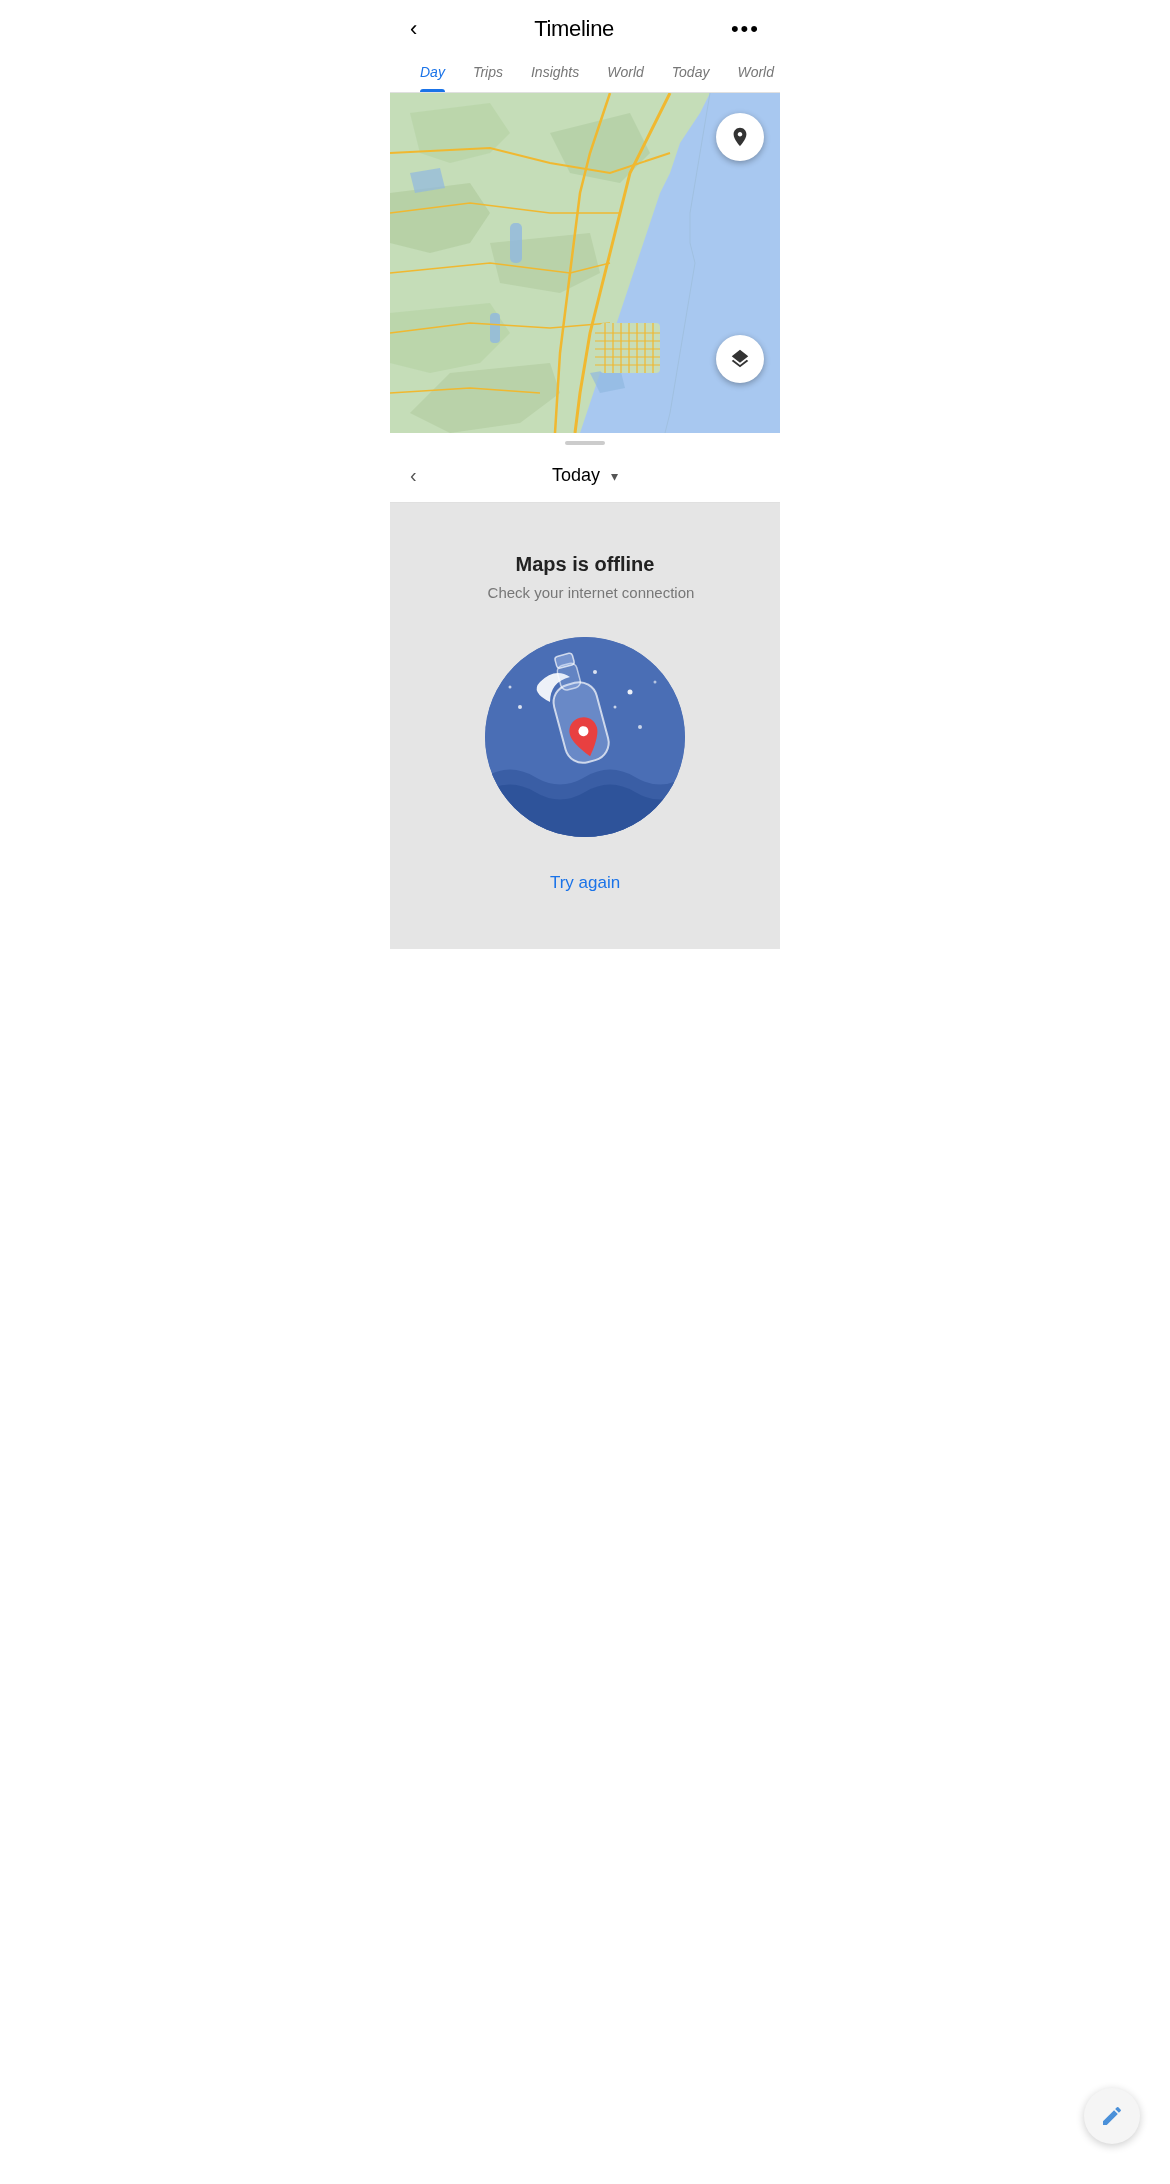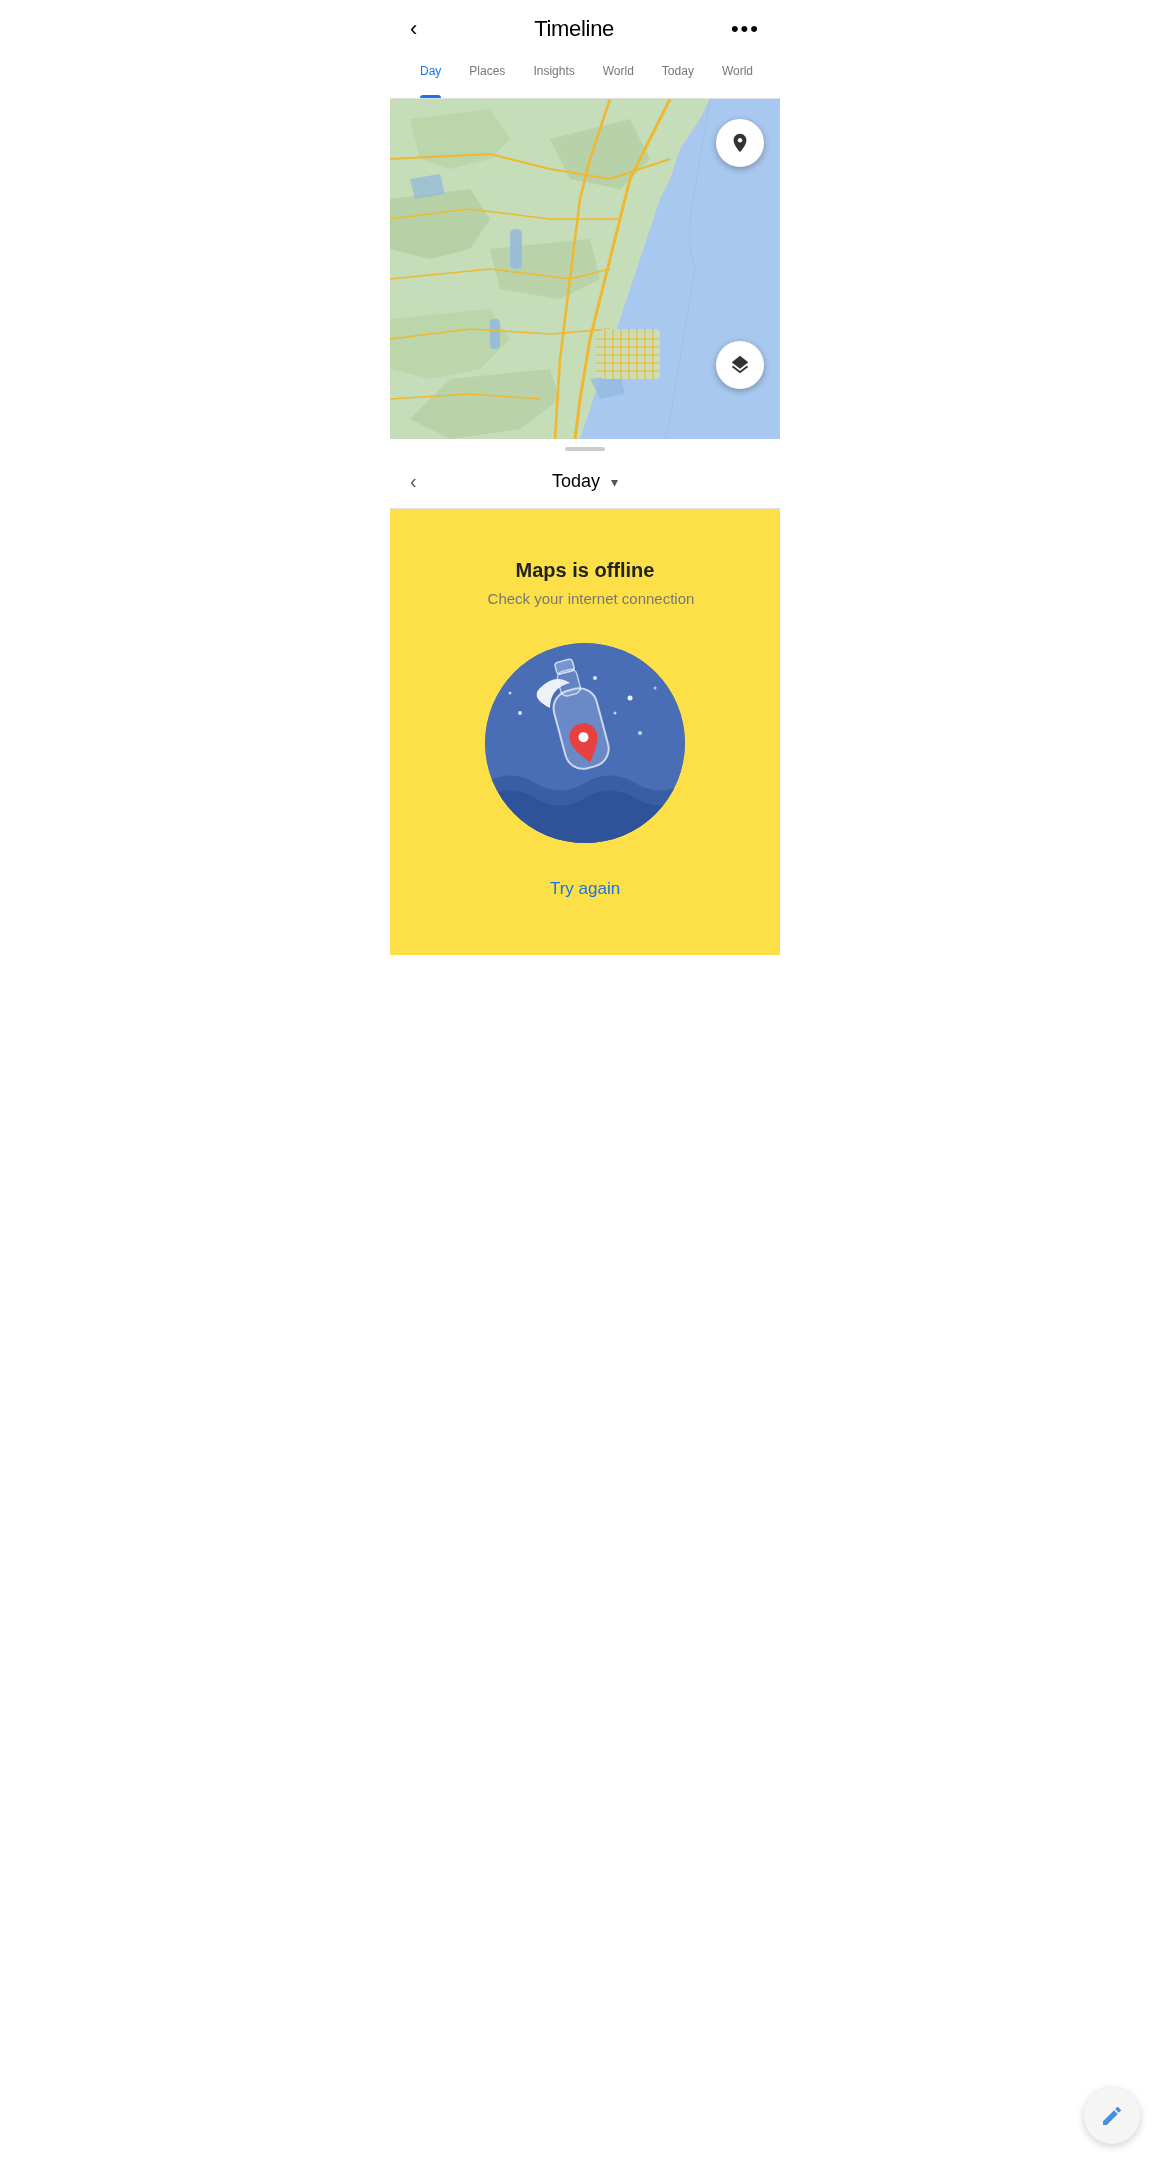--- a/index.html
+++ b/index.html
@@ -49,27 +49,28 @@
       display: flex;
       align-items: center;
       padding: 0 16px;
       border-bottom: 1px solid #e0e0e0;
       overflow-x: auto;
       scrollbar-width: none;
     }
     .tabs-container::-webkit-scrollbar { display: none; }
 
     .tab {
-      padding: 10px 14px 20px;
-      font-size: 12px;
+      padding: 10px 14px 12px;
+      font-size: 14px;
       color: #777;
       cursor: pointer;
       white-space: nowrap;
       position: relative;
       font-weight: 400;
+      font-style: italic;
     }
 
     .tab.active {
       color: #1a73e8;
       font-weight: 500;
     }
 
     .tab.active::after {
       content: '';
       position: absolute;
@@ -172,21 +173,21 @@
       height: 1px;
       background: #e0e0e0;
     }
 
     
     .offline-section {
       display: flex;
       flex-direction: column;
       align-items: center;
       padding: 50px 30px 40px;
-      background: #fde047;
+      background: #e5e5e5;
     }
 
     .offline-title {
       font-size: 20px;
       font-weight: 600;
       color: #222;
       margin-bottom: 8px;
       text-align: center;
     }
 
@@ -240,21 +241,21 @@
 <body>
 
 <div class="header">
   <span class="back-arrow">‹</span>
   <span class="header-title">Timeline</span>
   <span class="more-dots">•••</span>
 </div>
 
 <div class="tabs-container">
   <div class="tab active">Day</div>
-  <div class="tab">Places</div>
+  <div class="tab">Trips</div>
   <div class="tab">Insights</div>
   <div class="tab">World</div>
   <div class="tab">Today</div>
   <div class="tab">World</div>
 </div>
 
 <div class="map-container">
   <svg class="map-svg" viewBox="0 0 390 340" preserveAspectRatio="xMidYMid slice" xmlns="http://www.w3.org/2000/svg">
 
     <rect width="390" height="340" fill="#a8c8f0"></rect>

